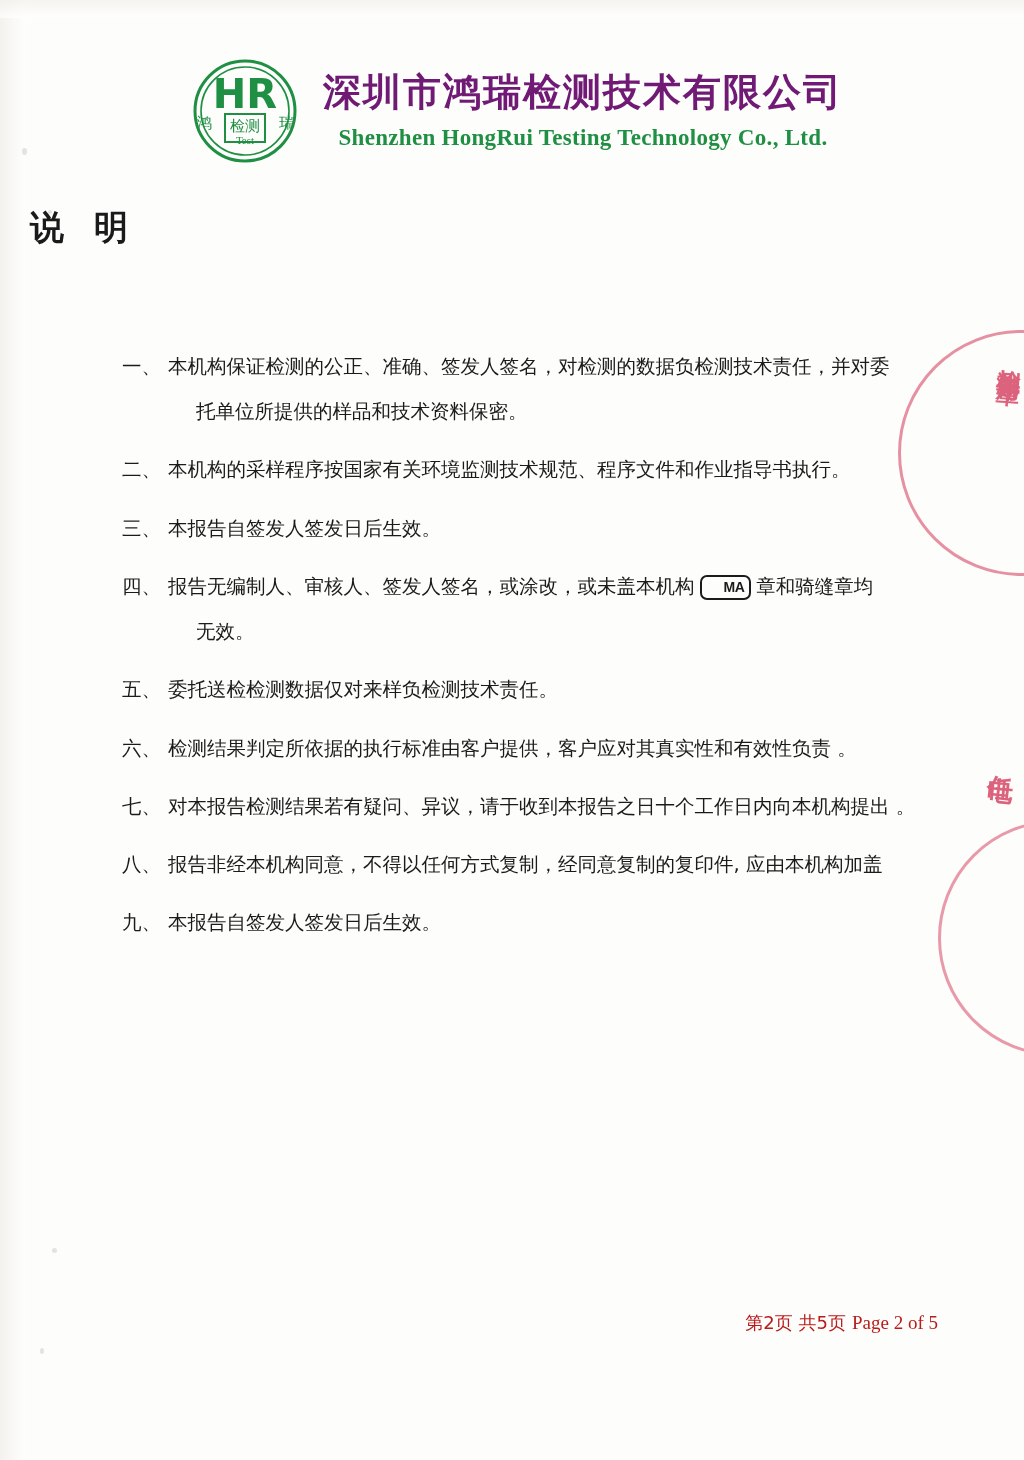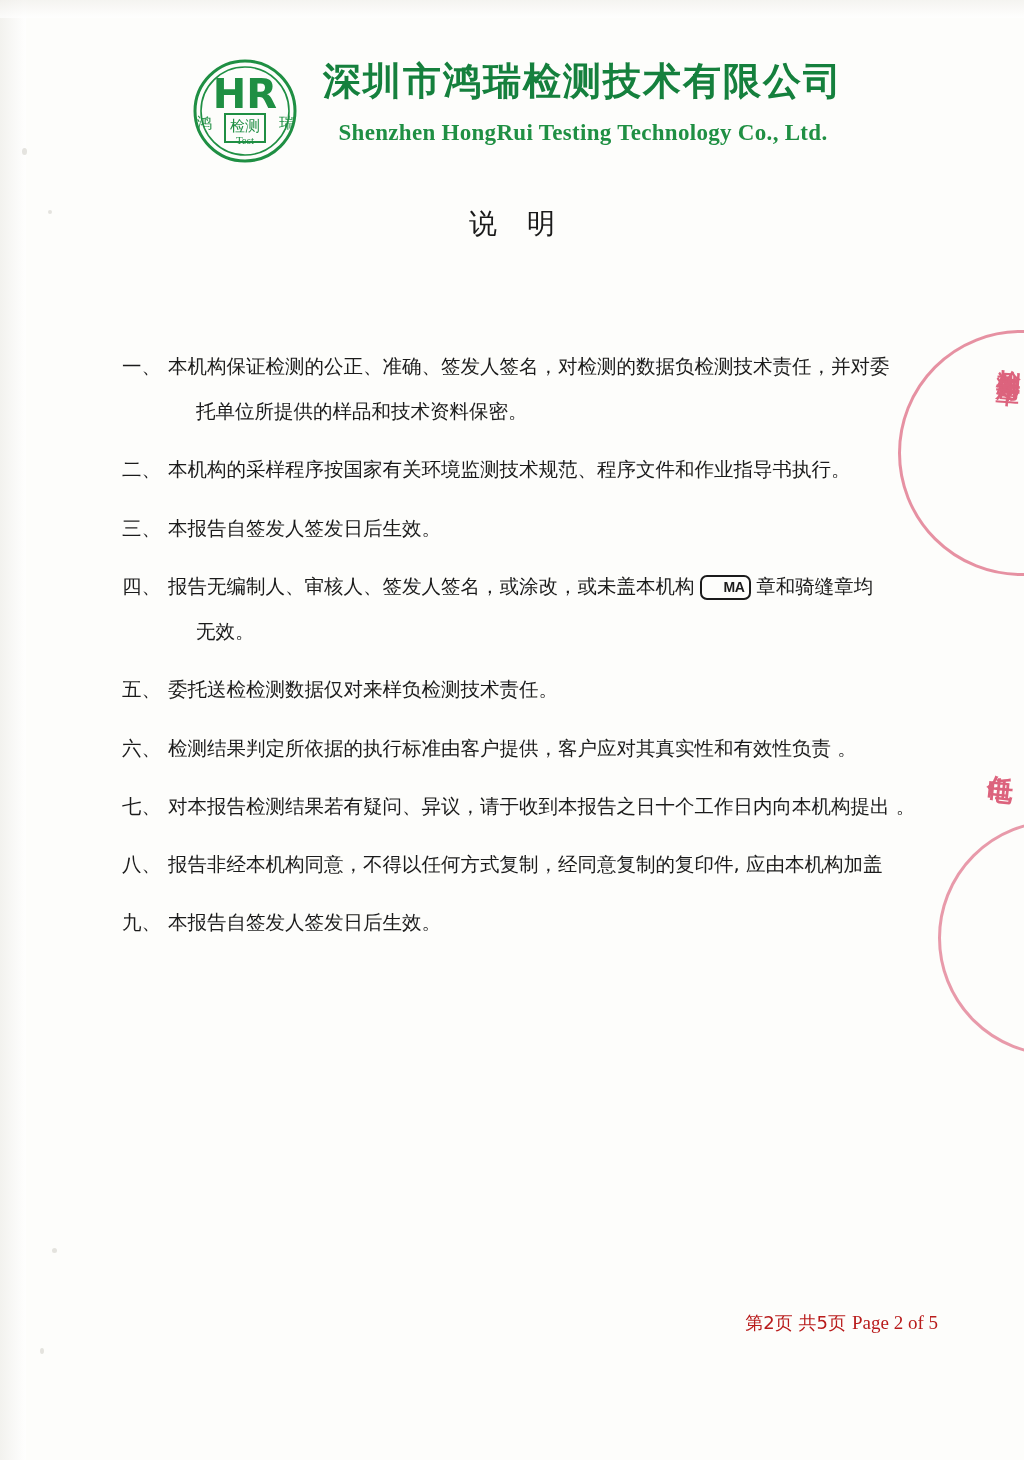--- a/index.html
+++ b/index.html
@@ -60,46 +60,48 @@
     display: flex;
     flex-direction: column;
     align-items: center;
     padding-top: 4px;
   }
   .cn-title {
     font-family: "DejaVu Sans", sans-serif;
     font-weight: bold;
     font-size: 38px;
     letter-spacing: 2px;
-    color: #15803d;
+    color: #701a75;
     line-height: 1.15;
     white-space: nowrap;
+    margin-top: 11px;
   }
   .en-title {
     font-family: "Liberation Serif", serif;
     font-weight: bold;
     font-size: 23px;
     letter-spacing: .3px;
     color: #1f8f43;
-    margin-top: 16px;
+    margin-top: 10px;
     white-space: nowrap;
   }
 
   
   .doc-title {
     position: absolute;
     top: 205px;
     left: 0;
     width: 1024px;
-    text-align: center;
-    font-family: "DejaVu Sans", sans-serif;
-    font-size: 28px;
+    text-align: left;
+    font-family: "DejaVu Sans", sans-serif;
+    font-size: 34px;
     letter-spacing: 30px;
     text-indent: 30px;
     color: #1a1a1a;
+    font-weight: bold;
   }
 
   
   .body-list {
     position: absolute;
     top: 352px;
     left: 122px;
     width: 820px;
   }
   .clause {

